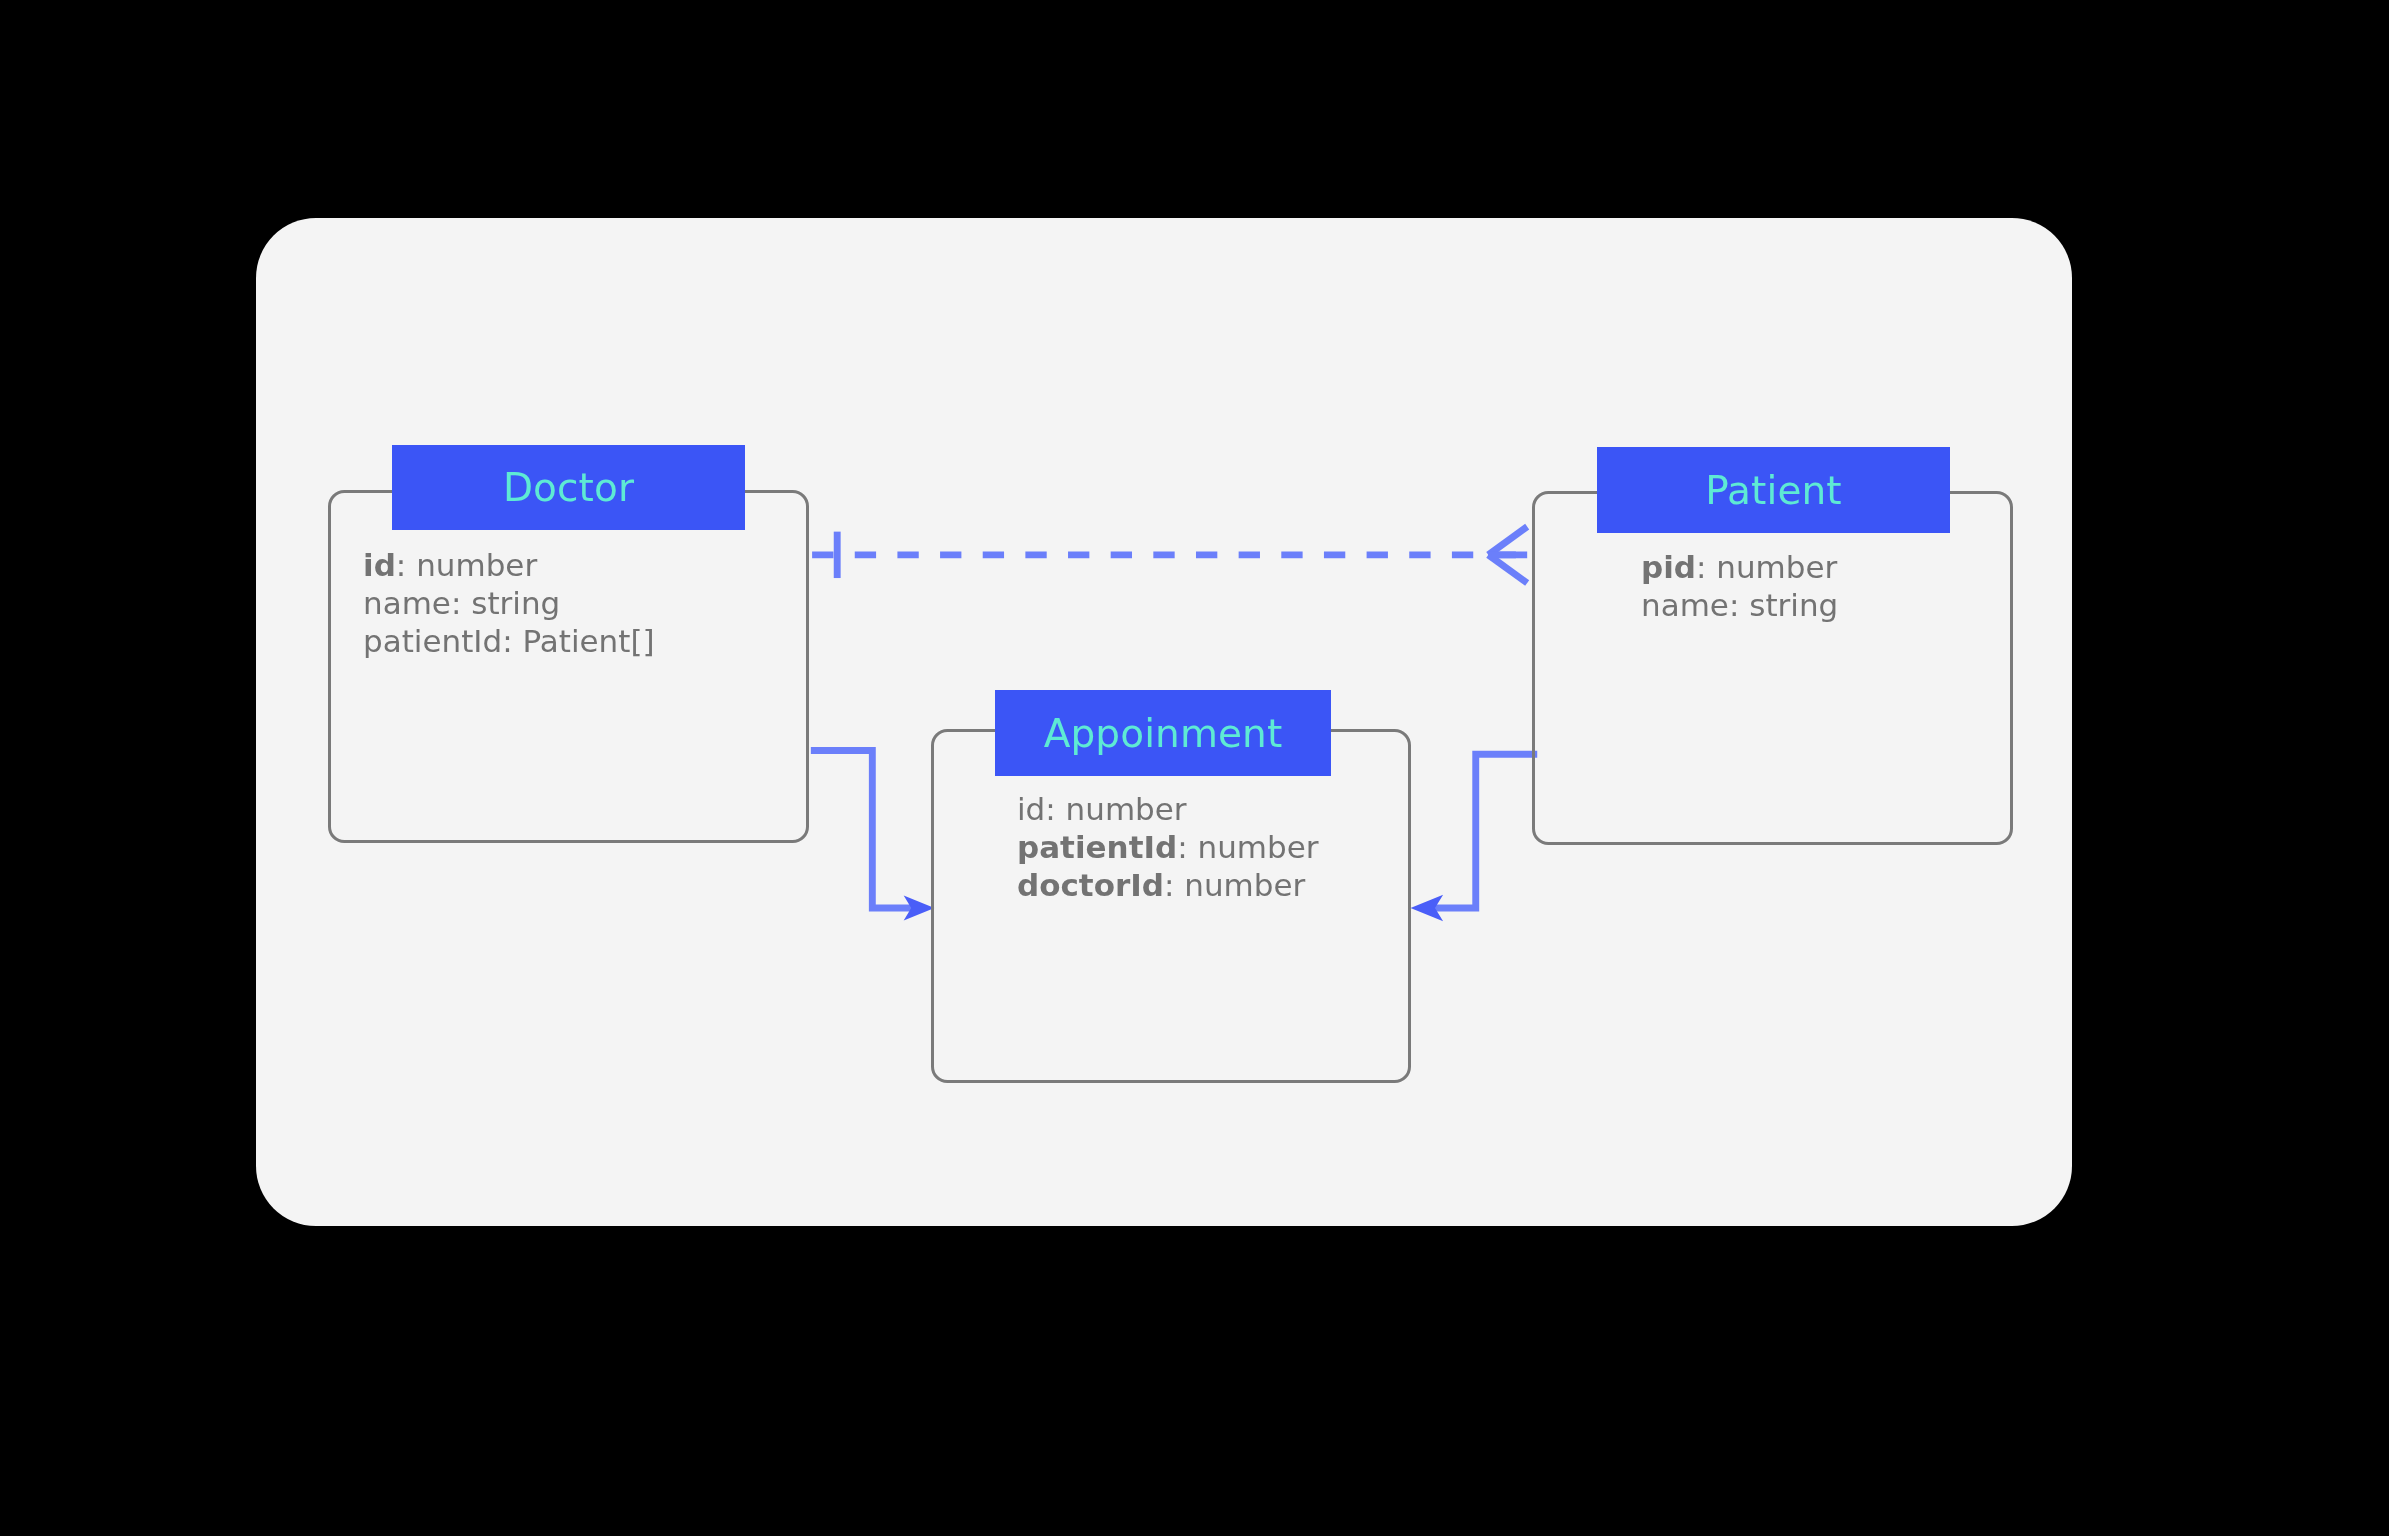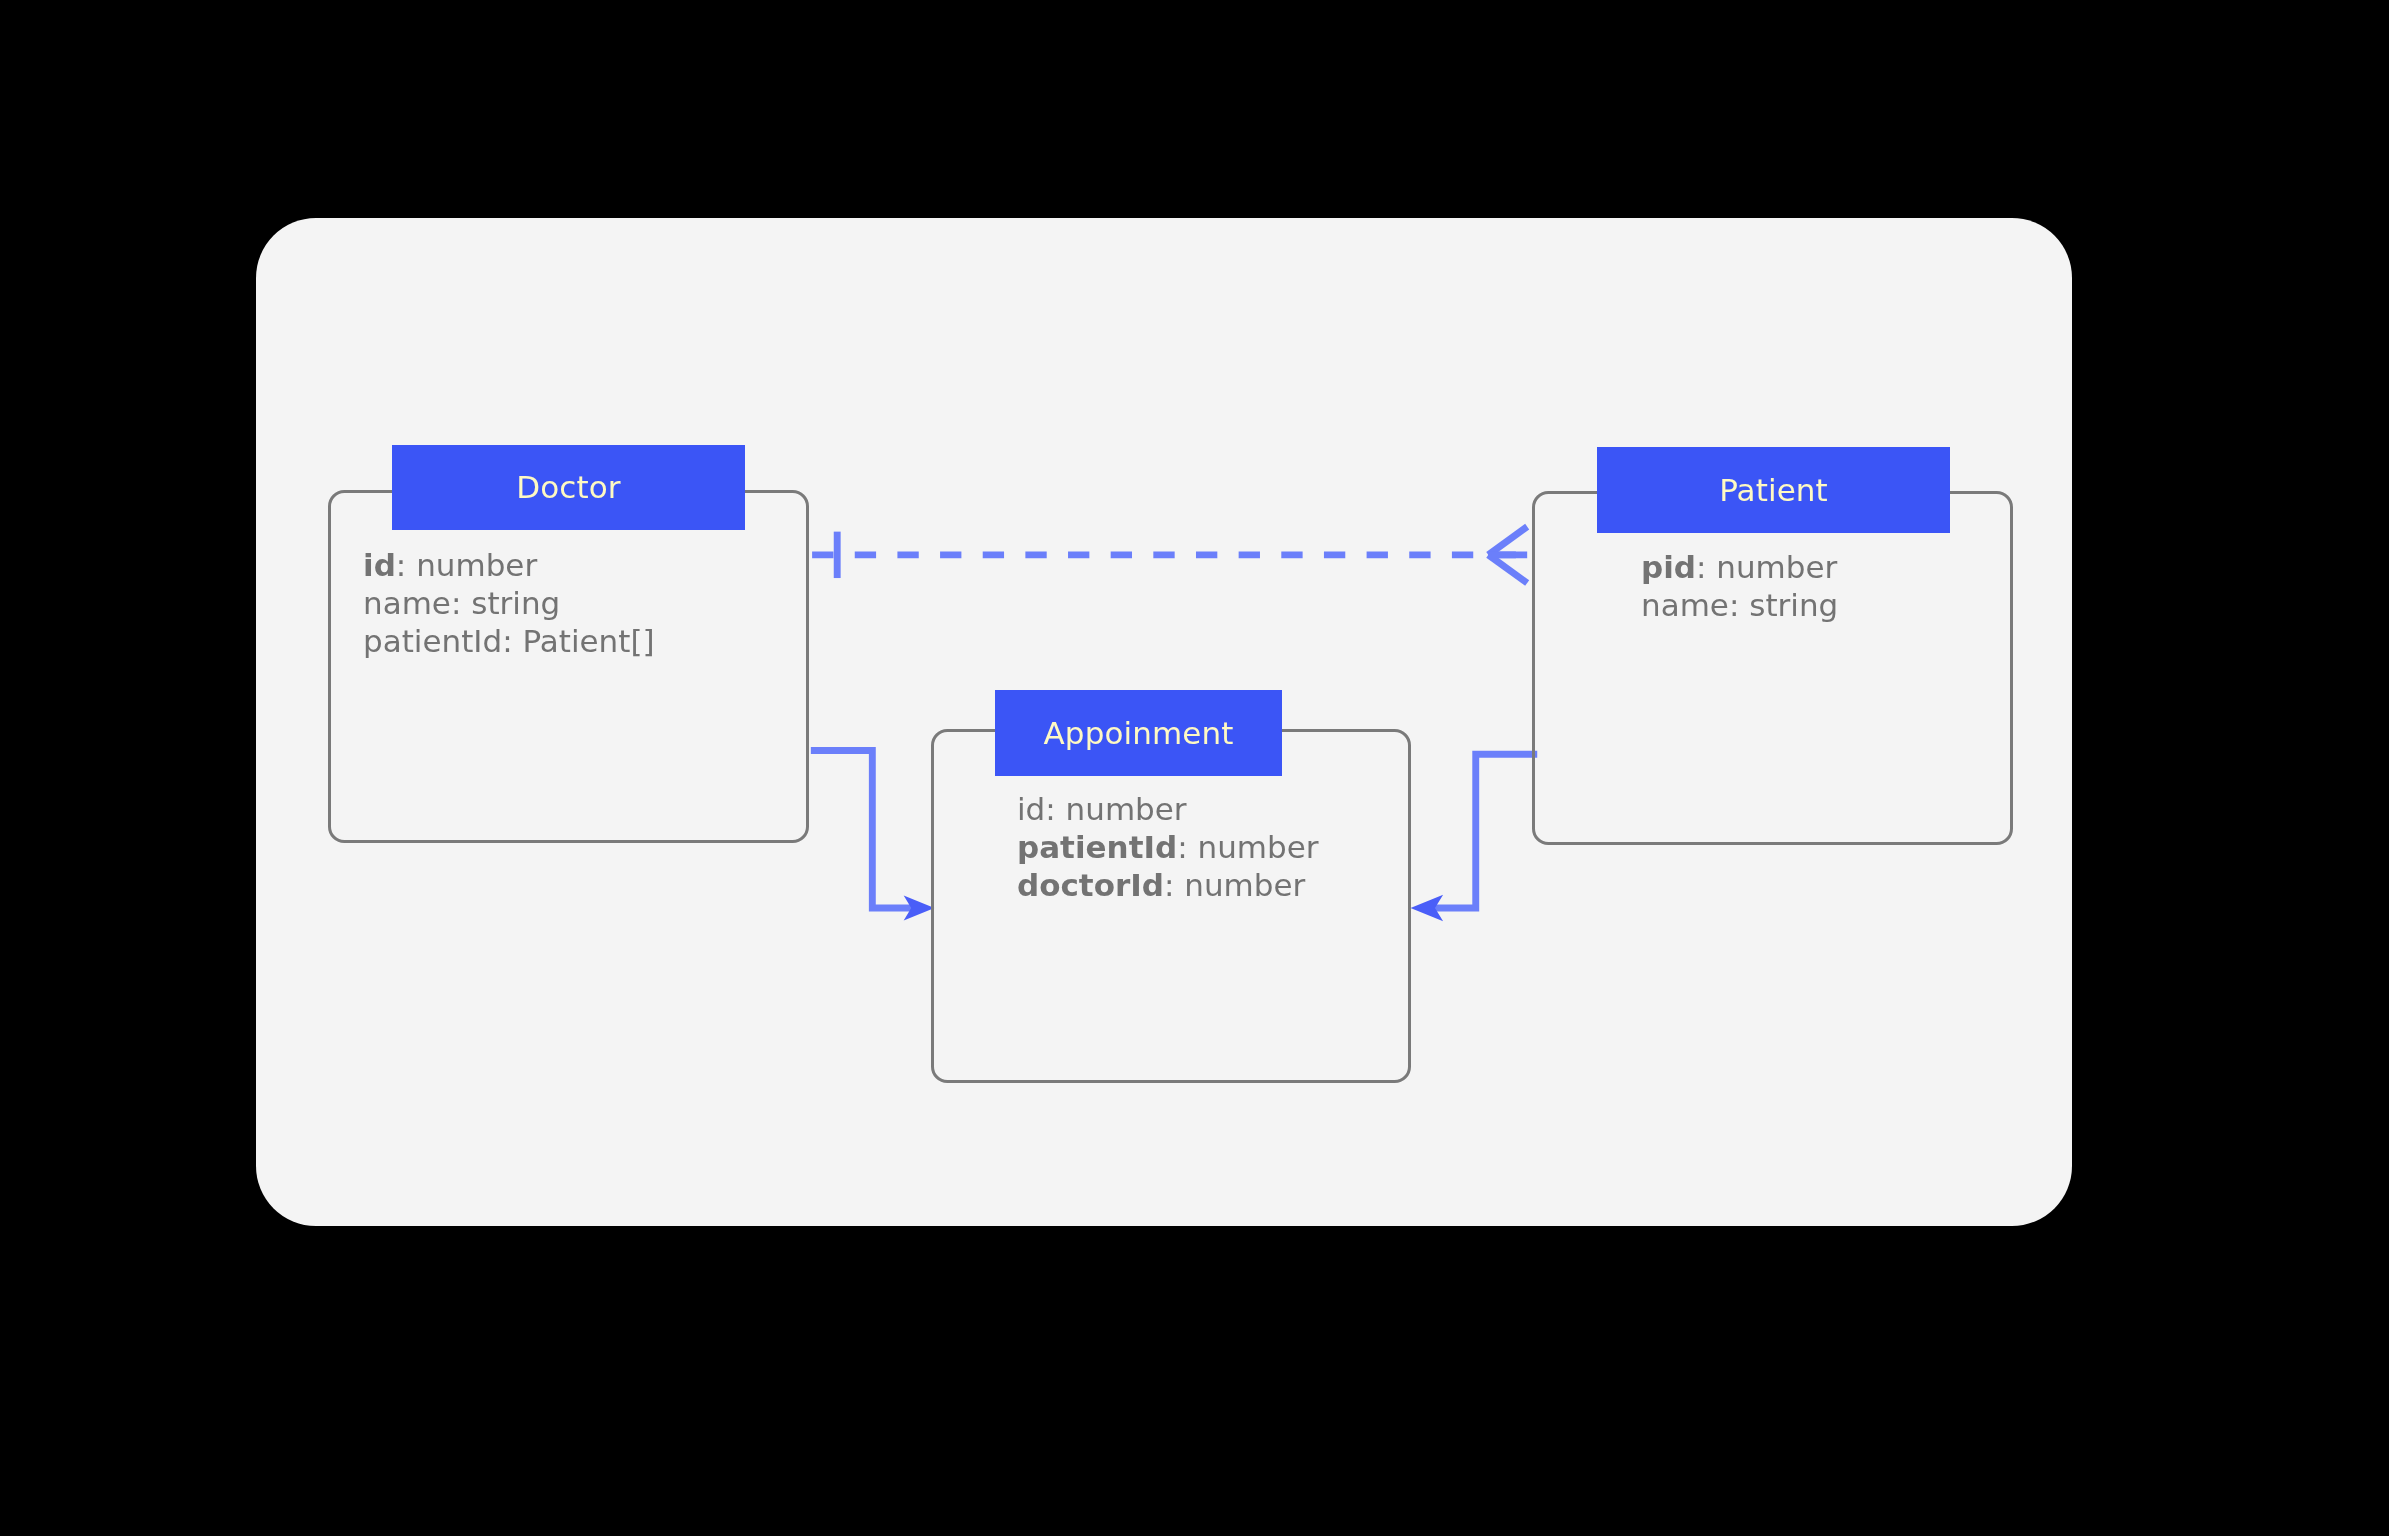--- a/index.html
+++ b/index.html
@@ -42,25 +42,25 @@
     box-sizing: border-box;
     border: 3.1px solid #7a7a7a;
     border-radius: 16.3px;
     background: transparent;
   }
 
   .entity-header {
     position: absolute;
     box-sizing: border-box;
     background: #3b55f6;
-    color: #fef9c3;
+    color: #5eead4;
     display: flex;
     align-items: center;
     justify-content: center;
-    font-size: 31px;
+    font-size: 39px;
     font-weight: 400;
     letter-spacing: 0.1px;
     line-height: 1;
   }
 
   .entity-attrs {
     position: absolute;
     display: flex;
     flex-direction: column;
     font-size: 31px;
@@ -79,21 +79,21 @@
   #header-doctor      { left: 136px;  top: 227px;  width: 353px;  height: 85px; }
   #attrs-doctor       { left: 107px;  top: 329px; }
 
   
   #card-patient       { left: 1276px; top: 273px;  width: 481px;  height: 354px; }
   #header-patient     { left: 1341px; top: 229px;  width: 353px;  height: 86px; }
   #attrs-patient      { left: 1385px; top: 331px; }
 
   
   #card-appoinment    { left: 675px; top: 511px;  width: 480px;  height: 354px; }
-  #header-appoinment  { left: 739px; top: 472px;  width: 287px;  height: 86px; }
+  #header-appoinment  { left: 739px; top: 472px;  width: 336px;  height: 86px; }
   #attrs-appoinment   { left: 761px; top: 573px; }
 </style>
 </head>
 <body>
 
 <div id="diagram-canvas">
 
   <svg id="connector-layer" viewBox="0 0 2894 1607" width="1816" height="1008" xmlns="http://www.w3.org/2000/svg">
 
     <g>

